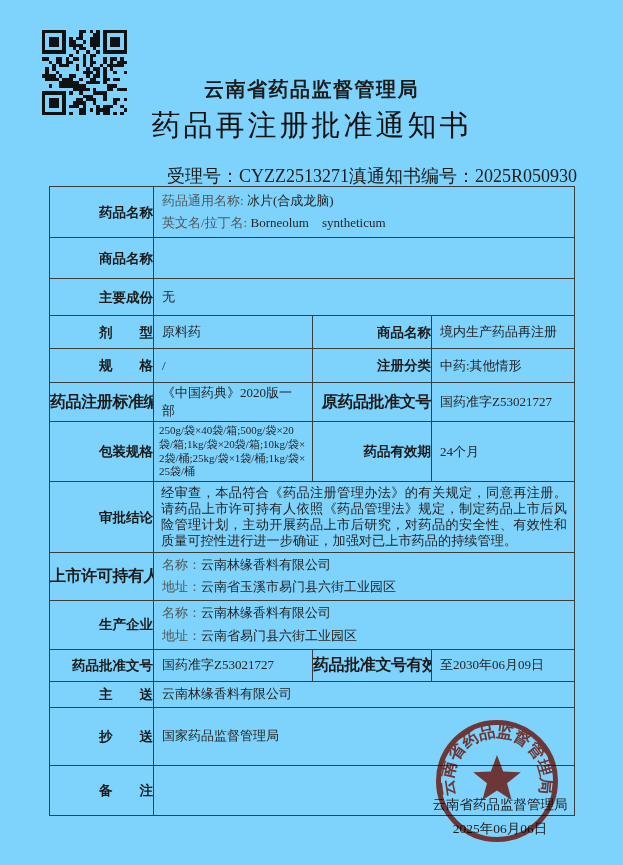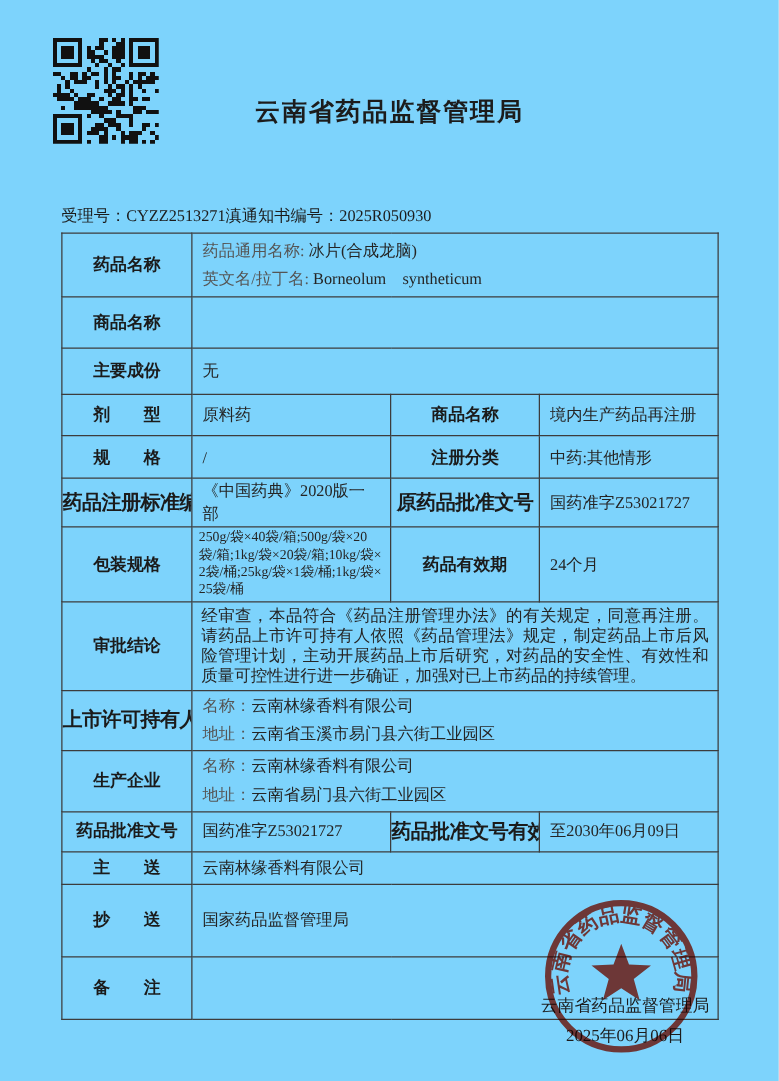--- a/index.html
+++ b/index.html
@@ -14,28 +14,28 @@
     position:absolute; top:76px; left:0; right:0; text-align:center;
     font-family:"Liberation Sans","DejaVu Sans",sans-serif;
     font-weight:bold; font-size:20px; letter-spacing:1.5px; color:#1c1c1c;
   }
   .title-doc {
     position:absolute; top:106px; left:0; right:0; text-align:center;
     font-size:29px; letter-spacing:3px; color:#111; font-weight:normal;
   }
   .meta-row {
     position:absolute; top:164px; left:49px; width:528px;
-    display:flex; justify-content:flex-start; font-size:13px; color:#1c1c1c;
+    display:flex; justify-content:flex-end; font-size:18px; color:#1c1c1c;
   }
   table.doc {
     position:absolute; top:186px; left:49px; width:525px;
     border-collapse:collapse; table-layout:fixed;
   }
   table.doc td { border:1px solid #3c3c3c; vertical-align:middle; overflow:hidden; }
-  td.lblcell { text-align:center; }
+  td.lblcell { text-align:right; }
   .lbl {
     display:inline-block; font-weight:bold; font-size:13.5px;
     white-space:nowrap; color:#1b1b1b;
   }
   .lbl.tight { font-size:16px; letter-spacing:-0.4px; }
   td.val { padding:1px 8px; font-size:13px; color:#252525; }
   .field-line { line-height:1.7; font-size:13px; white-space:pre-wrap; }
   .fieldlbl { color:#555; }
   .small-val { font-size:11px; line-height:1.25; padding:2px 5px; color:#252525; word-break:break-all; }
   .para { font-size:13.2px; line-height:1.22; text-align:justify; padding:3px 7px; color:#252525; }
@@ -280,20 +280,21 @@
       <rect x="11" y="24" width="1" height="1" fill="#111"></rect>
       <rect x="12" y="24" width="1" height="1" fill="#111"></rect>
       <rect x="16" y="24" width="1" height="1" fill="#111"></rect>
       <rect x="18" y="24" width="1" height="1" fill="#111"></rect>
       <rect x="19" y="24" width="1" height="1" fill="#111"></rect>
       <rect x="21" y="24" width="1" height="1" fill="#111"></rect>
       <rect x="23" y="24" width="1" height="1" fill="#111"></rect>
     </svg>
 
   <div class="title-agency">云南省药品监督管理局</div>
+  <div class="title-doc">药品再注册批准通知书</div>
 
   <div class="meta-row">
     <span><span class="fieldlbl2">受理号：</span><span>CYZZ2513271滇</span></span>
     <span><span>通知书编号：</span><span>2025R050930</span></span>
   </div>
 
   <table class="doc">
     <colgroup>
         <col style="width:104px">
         <col style="width:159px">

